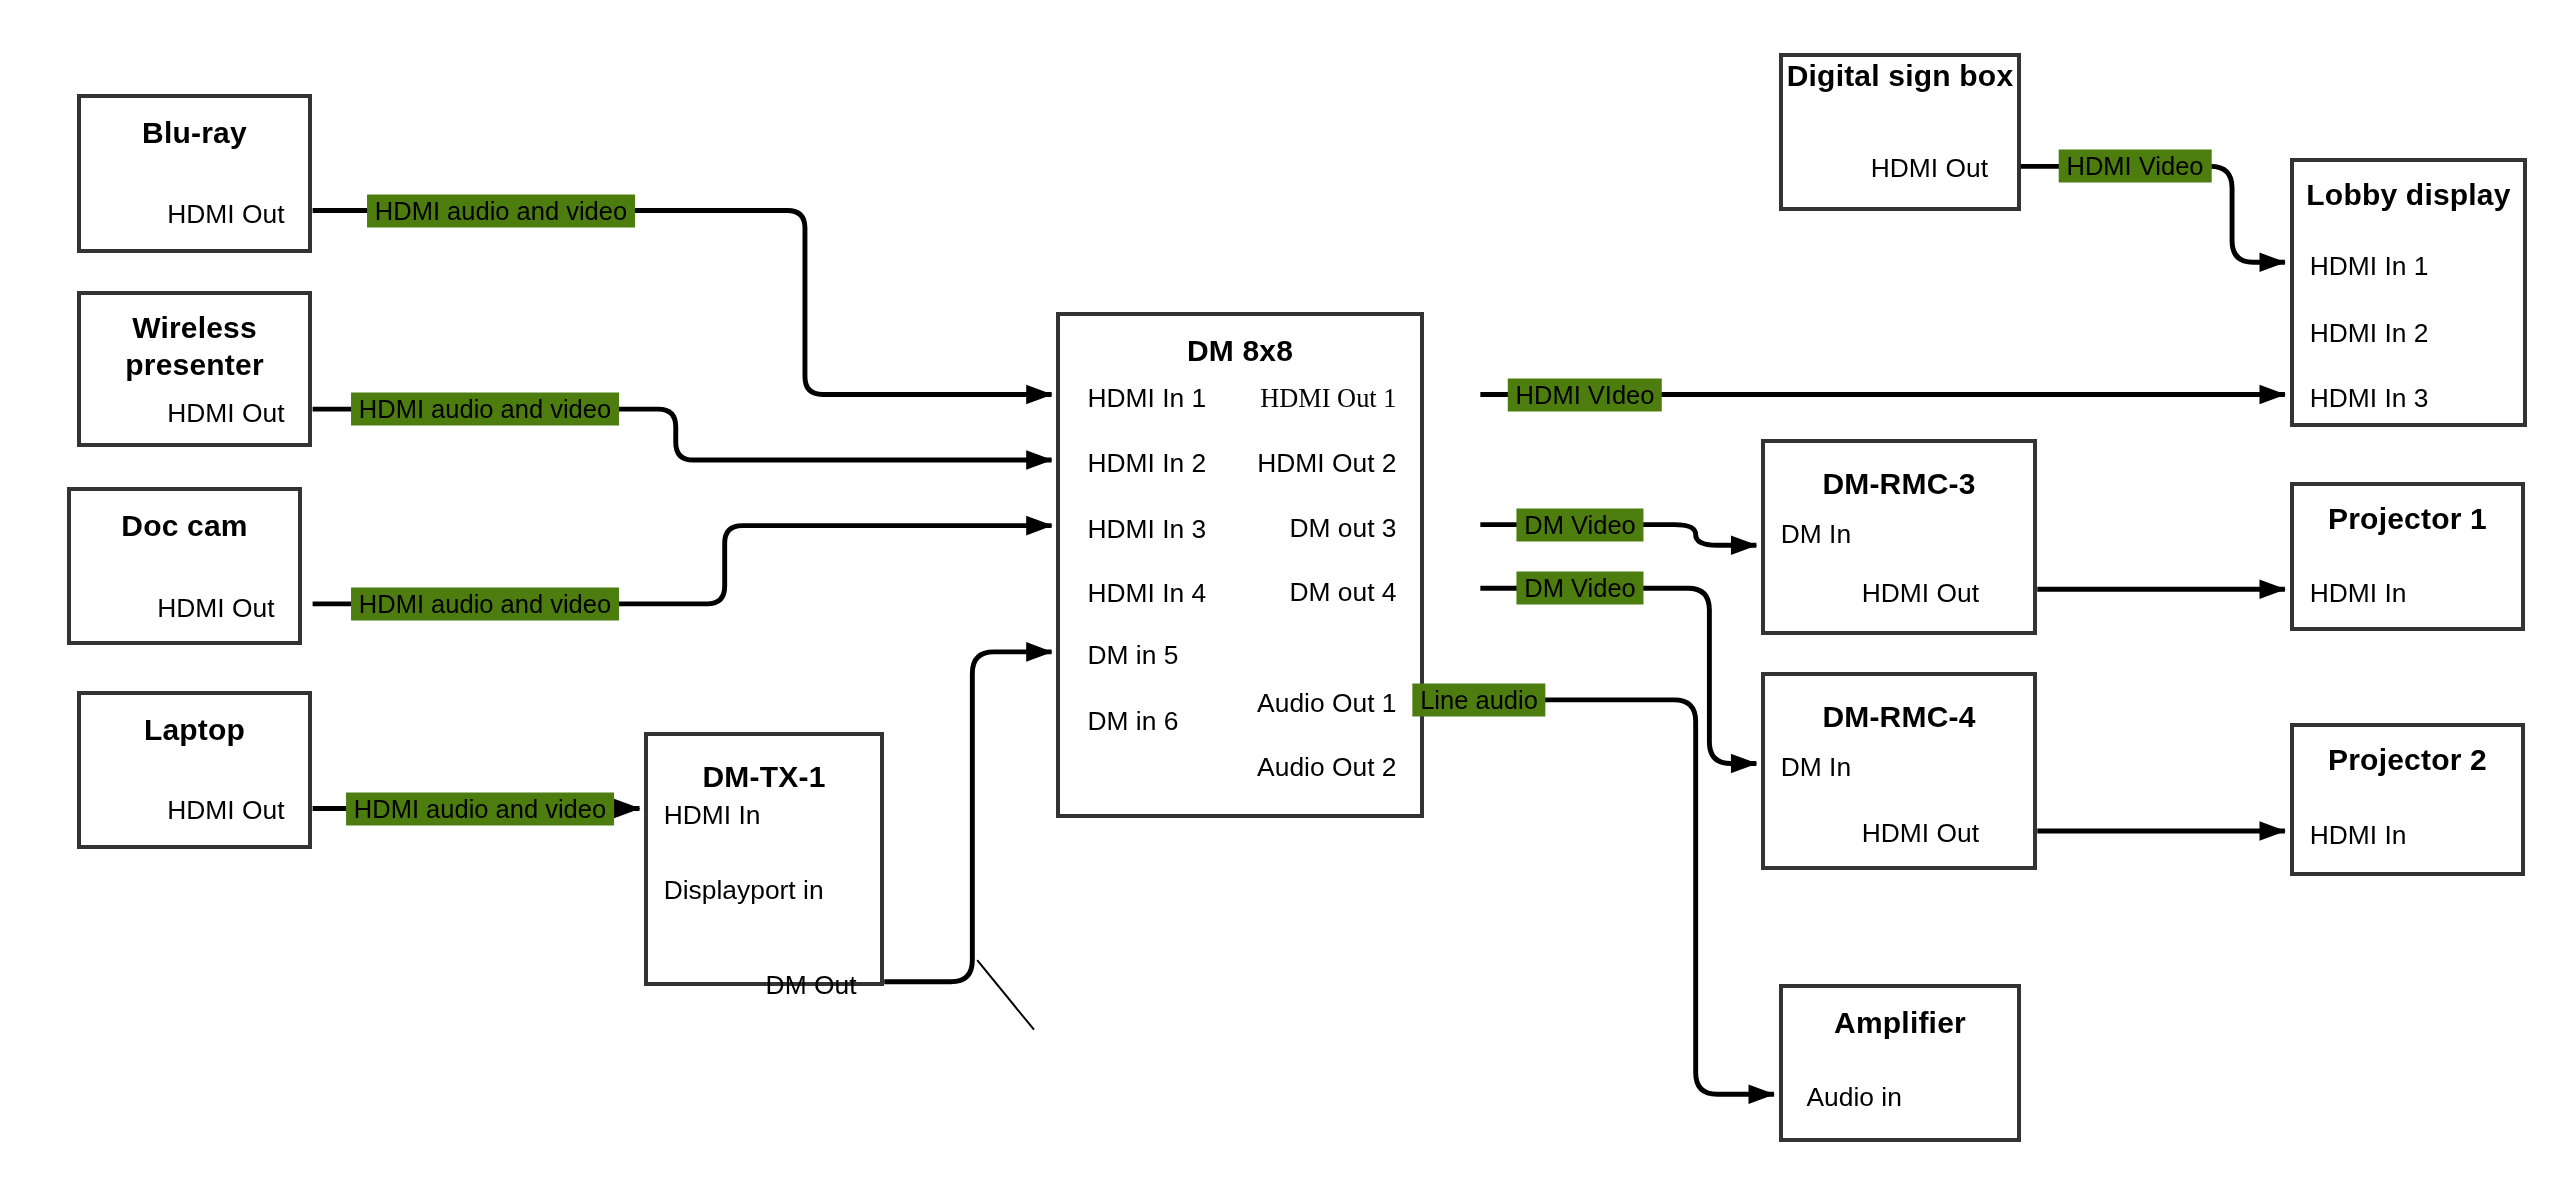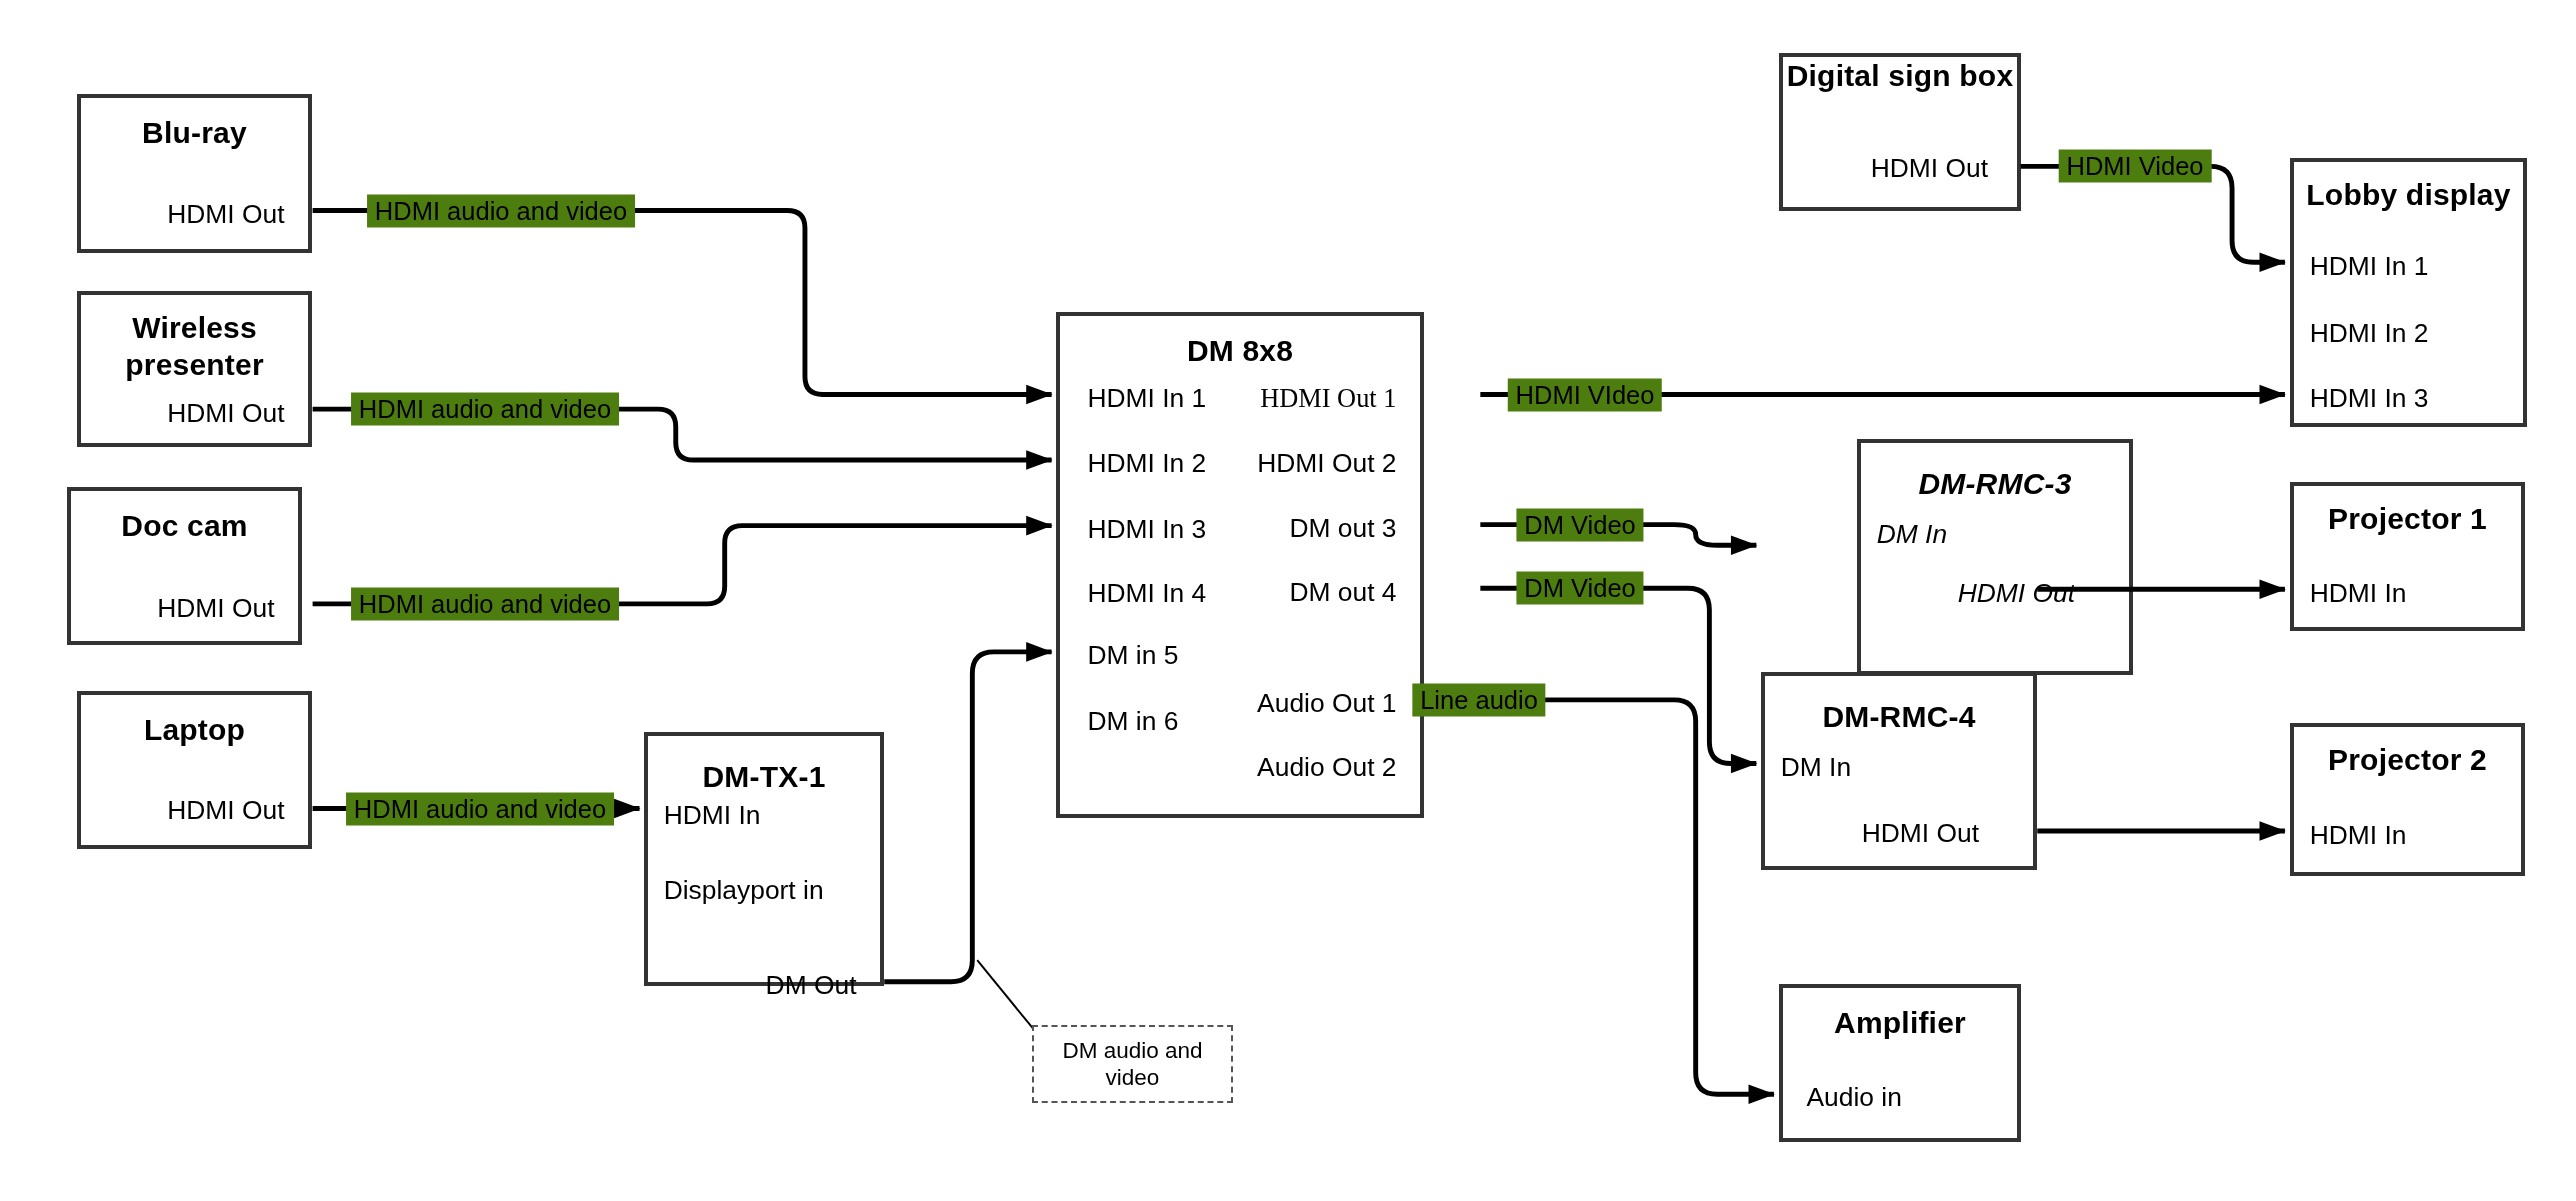--- a/index.html
+++ b/index.html
@@ -71,21 +71,21 @@
     <span class="port r" style="right:29px;top:96px;">HDMI Out</span>
   </div>
 
   <div class="node" style="left:2290px;top:158px;width:237px;height:269px;">
     <div class="title pt14">Lobby display</div>
     <span class="port l" style="top:89px;">HDMI In 1</span>
     <span class="port l" style="top:156px;">HDMI In 2</span>
     <span class="port l" style="top:221px;">HDMI In 3</span>
   </div>
 
-  <div class="node" style="left:1857px;top:439px;width:276px;height:236px;font-style:italic;">
+  <div class="node" style="left:1761px;top:439px;width:276px;height:196px;">
     <div class="title pt22">DM-RMC-3</div>
     <span class="port l" style="top:76px;">DM In</span>
     <span class="port r" style="right:54px;top:135px;">HDMI Out</span>
   </div>
 
   <div class="node" style="left:2290px;top:482px;width:235px;height:149px;">
     <div class="title pt14">Projector 1</div>
     <span class="port l" style="top:92px;">HDMI In</span>
   </div>
 
@@ -129,16 +129,15 @@
   <div class="wire-label" style="left:501px;top:211px;">HDMI audio and video</div>
   <div class="wire-label" style="left:485px;top:409px;">HDMI audio and video</div>
   <div class="wire-label" style="left:485px;top:604px;">HDMI audio and video</div>
   <div class="wire-label" style="left:480px;top:809px;">HDMI audio and video</div>
   <div class="wire-label" style="left:1585px;top:395px;">HDMI VIdeo</div>
   <div class="wire-label" style="left:1580px;top:525px;">DM Video</div>
   <div class="wire-label" style="left:1580px;top:588px;">DM Video</div>
   <div class="wire-label" style="left:1479px;top:700px;">Line audio</div>
   <div class="wire-label" style="left:2135px;top:166px;">HDMI Video</div>
 
-  <div class="annotation" style="left:1032px;top:1025px;width:201px;height:78px;">DM audio and video</div>
 
 </div>
 
 
 </body></html>

